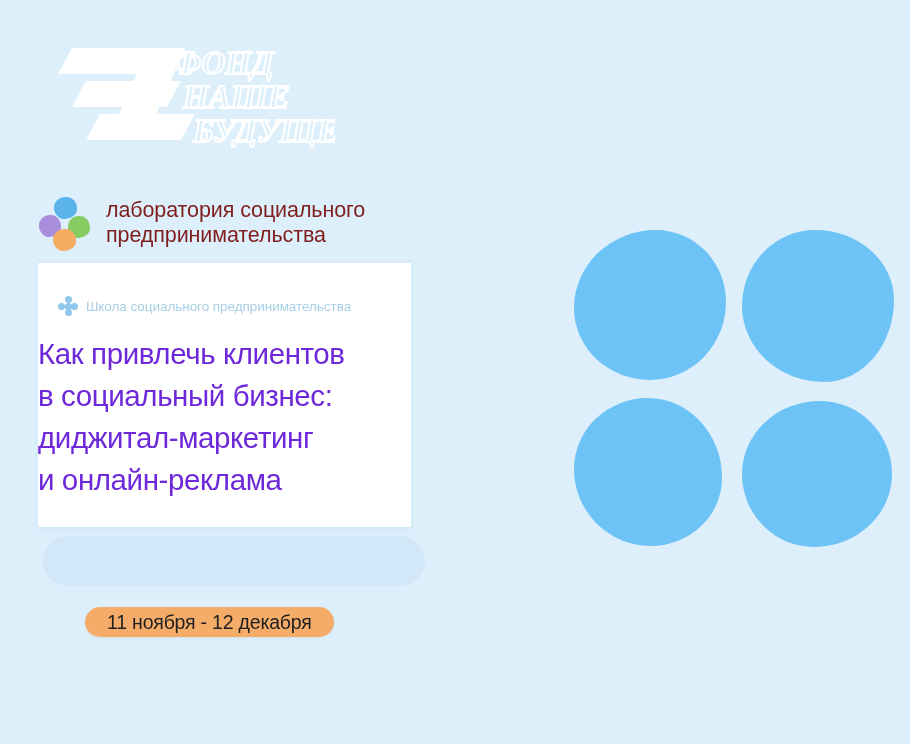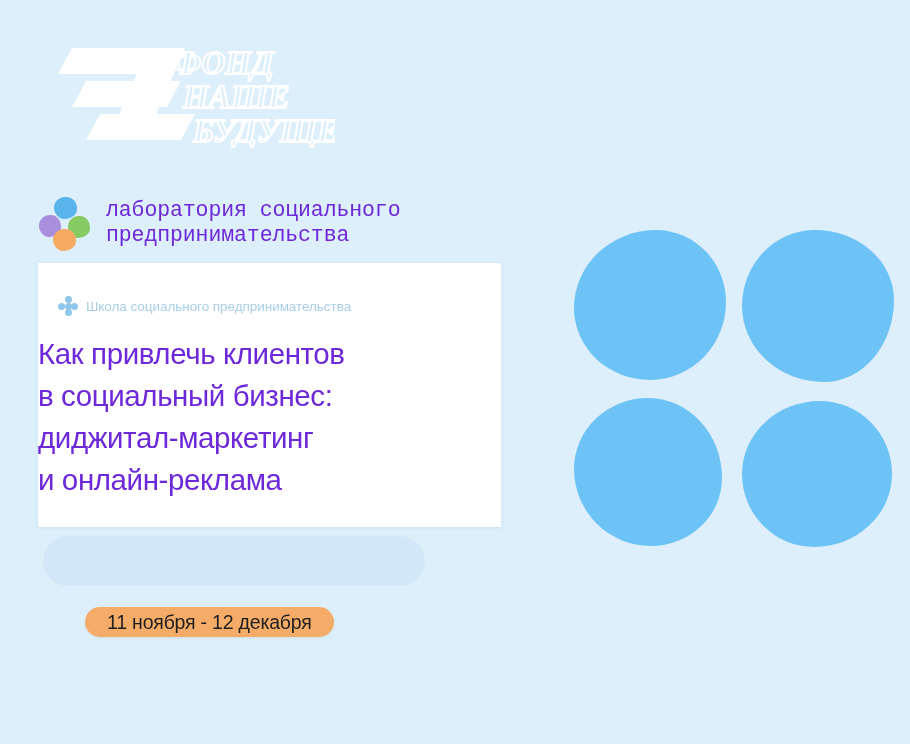--- a/index.html
+++ b/index.html
@@ -52,43 +52,42 @@
     display: block;
   }
   .lab-dot-blue   { width: 23px; height: 22px; left: 16px; top: 1px;  background: #5ab3ea; }
   .lab-dot-purple { width: 22px; height: 22px; left: 1px;  top: 19px; background: #a98ede; }
   .lab-dot-green  { width: 22px; height: 22px; left: 30px; top: 20px; background: #86cc63; }
   .lab-dot-orange { width: 23px; height: 22px; left: 15px; top: 33px; background: #f5ab62; }
 
   .lab-title {
     font-size: 21.5px;
     line-height: 25px;
-    color: #6d28d9;
+    color: #7f1d1d;
     letter-spacing: -0.1px;
     white-space: pre-line;
-    font-family: Liberation Mono, monospace;
   }
 
   
   .ghost-pill {
     position: absolute;
     left: 43px;
     top: 536px;
     width: 382px;
     height: 50px;
     background: #d2e8f8;
     border-radius: 26px;
   }
 
   
   .card {
     position: absolute;
     left: 38px;
     top: 263px;
-    width: 463px;
+    width: 373px;
     height: 264px;
     background: #ffffff;
     box-shadow: 0 1px 4px rgba(120, 160, 200, 0.18);
   }
 
   .card-brand {
     position: absolute;
     left: 20px;
     top: 33px;
     display: flex;

